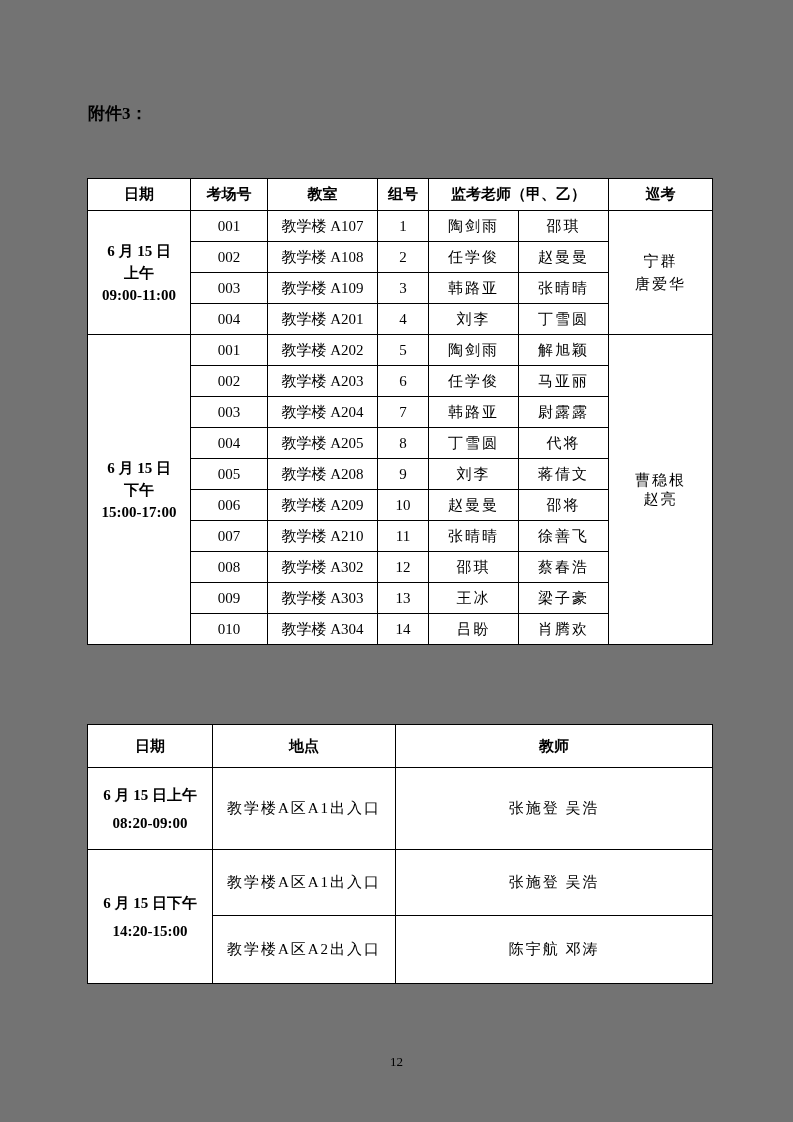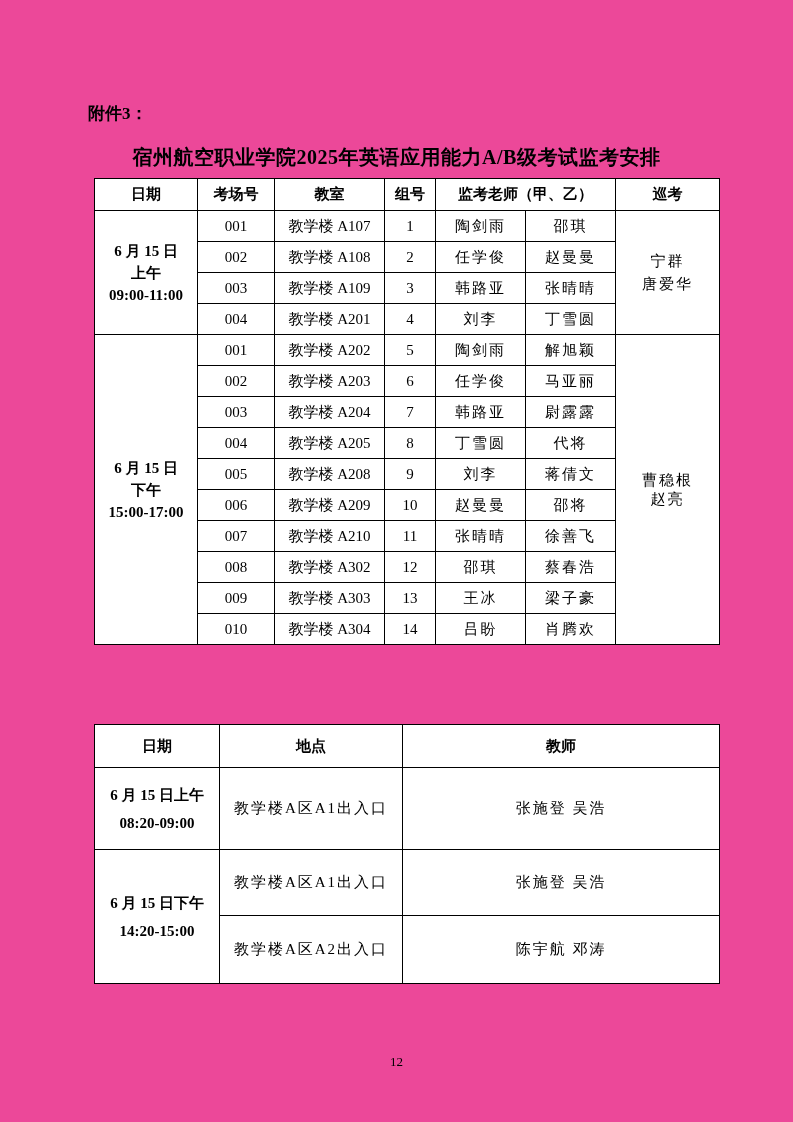--- a/index.html
+++ b/index.html
@@ -5,21 +5,21 @@
   * { margin:0; padding:0; box-sizing:border-box; }
   html,body { background:#ffffff; }
   body {
     font-family:"Liberation Serif","DejaVu Serif",serif;
     color:#000;
   }
   .page {
     position:relative;
     width:793px;
     height:1122px;
-    background:#ec4899;
+    background:#737373;
     overflow:hidden;
   }
   .attachment {
     position:absolute;
     left:88px; top:102px;
     font-size:17px;
     font-weight:bold;
   }
   .doc-title {
     position:absolute;
@@ -29,21 +29,20 @@
     font-size:20px;
     font-weight:bold;
     letter-spacing:0.5px;
     white-space:nowrap;
   }
   table {
     position:absolute;
     border-collapse:collapse;
     table-layout:fixed;
     background:#fff;
-    margin-left:7px;
   }
   td, th {
     border:1px solid #000;
     text-align:center;
     vertical-align:middle;
     padding:0;
     font-size:15px;
     font-weight:normal;
     overflow:hidden;
   }
@@ -84,21 +83,20 @@
     font-size:13px;
   }
 </style>
 </head>
 <body>
 
 <div class="page">
 
   <div class="attachment">附件3：</div>
 
-  <div class="doc-title">宿州航空职业学院2025年英语应用能力A/B级考试监考安排</div>
 
   <table class="exam-table">
     <colgroup>
       <col style="width:103px">
         <col style="width:77px">
         <col style="width:110px">
       <col style="width:51px">
         <col style="width:90px">
         <col style="width:90px">
         <col style="width:104px">

